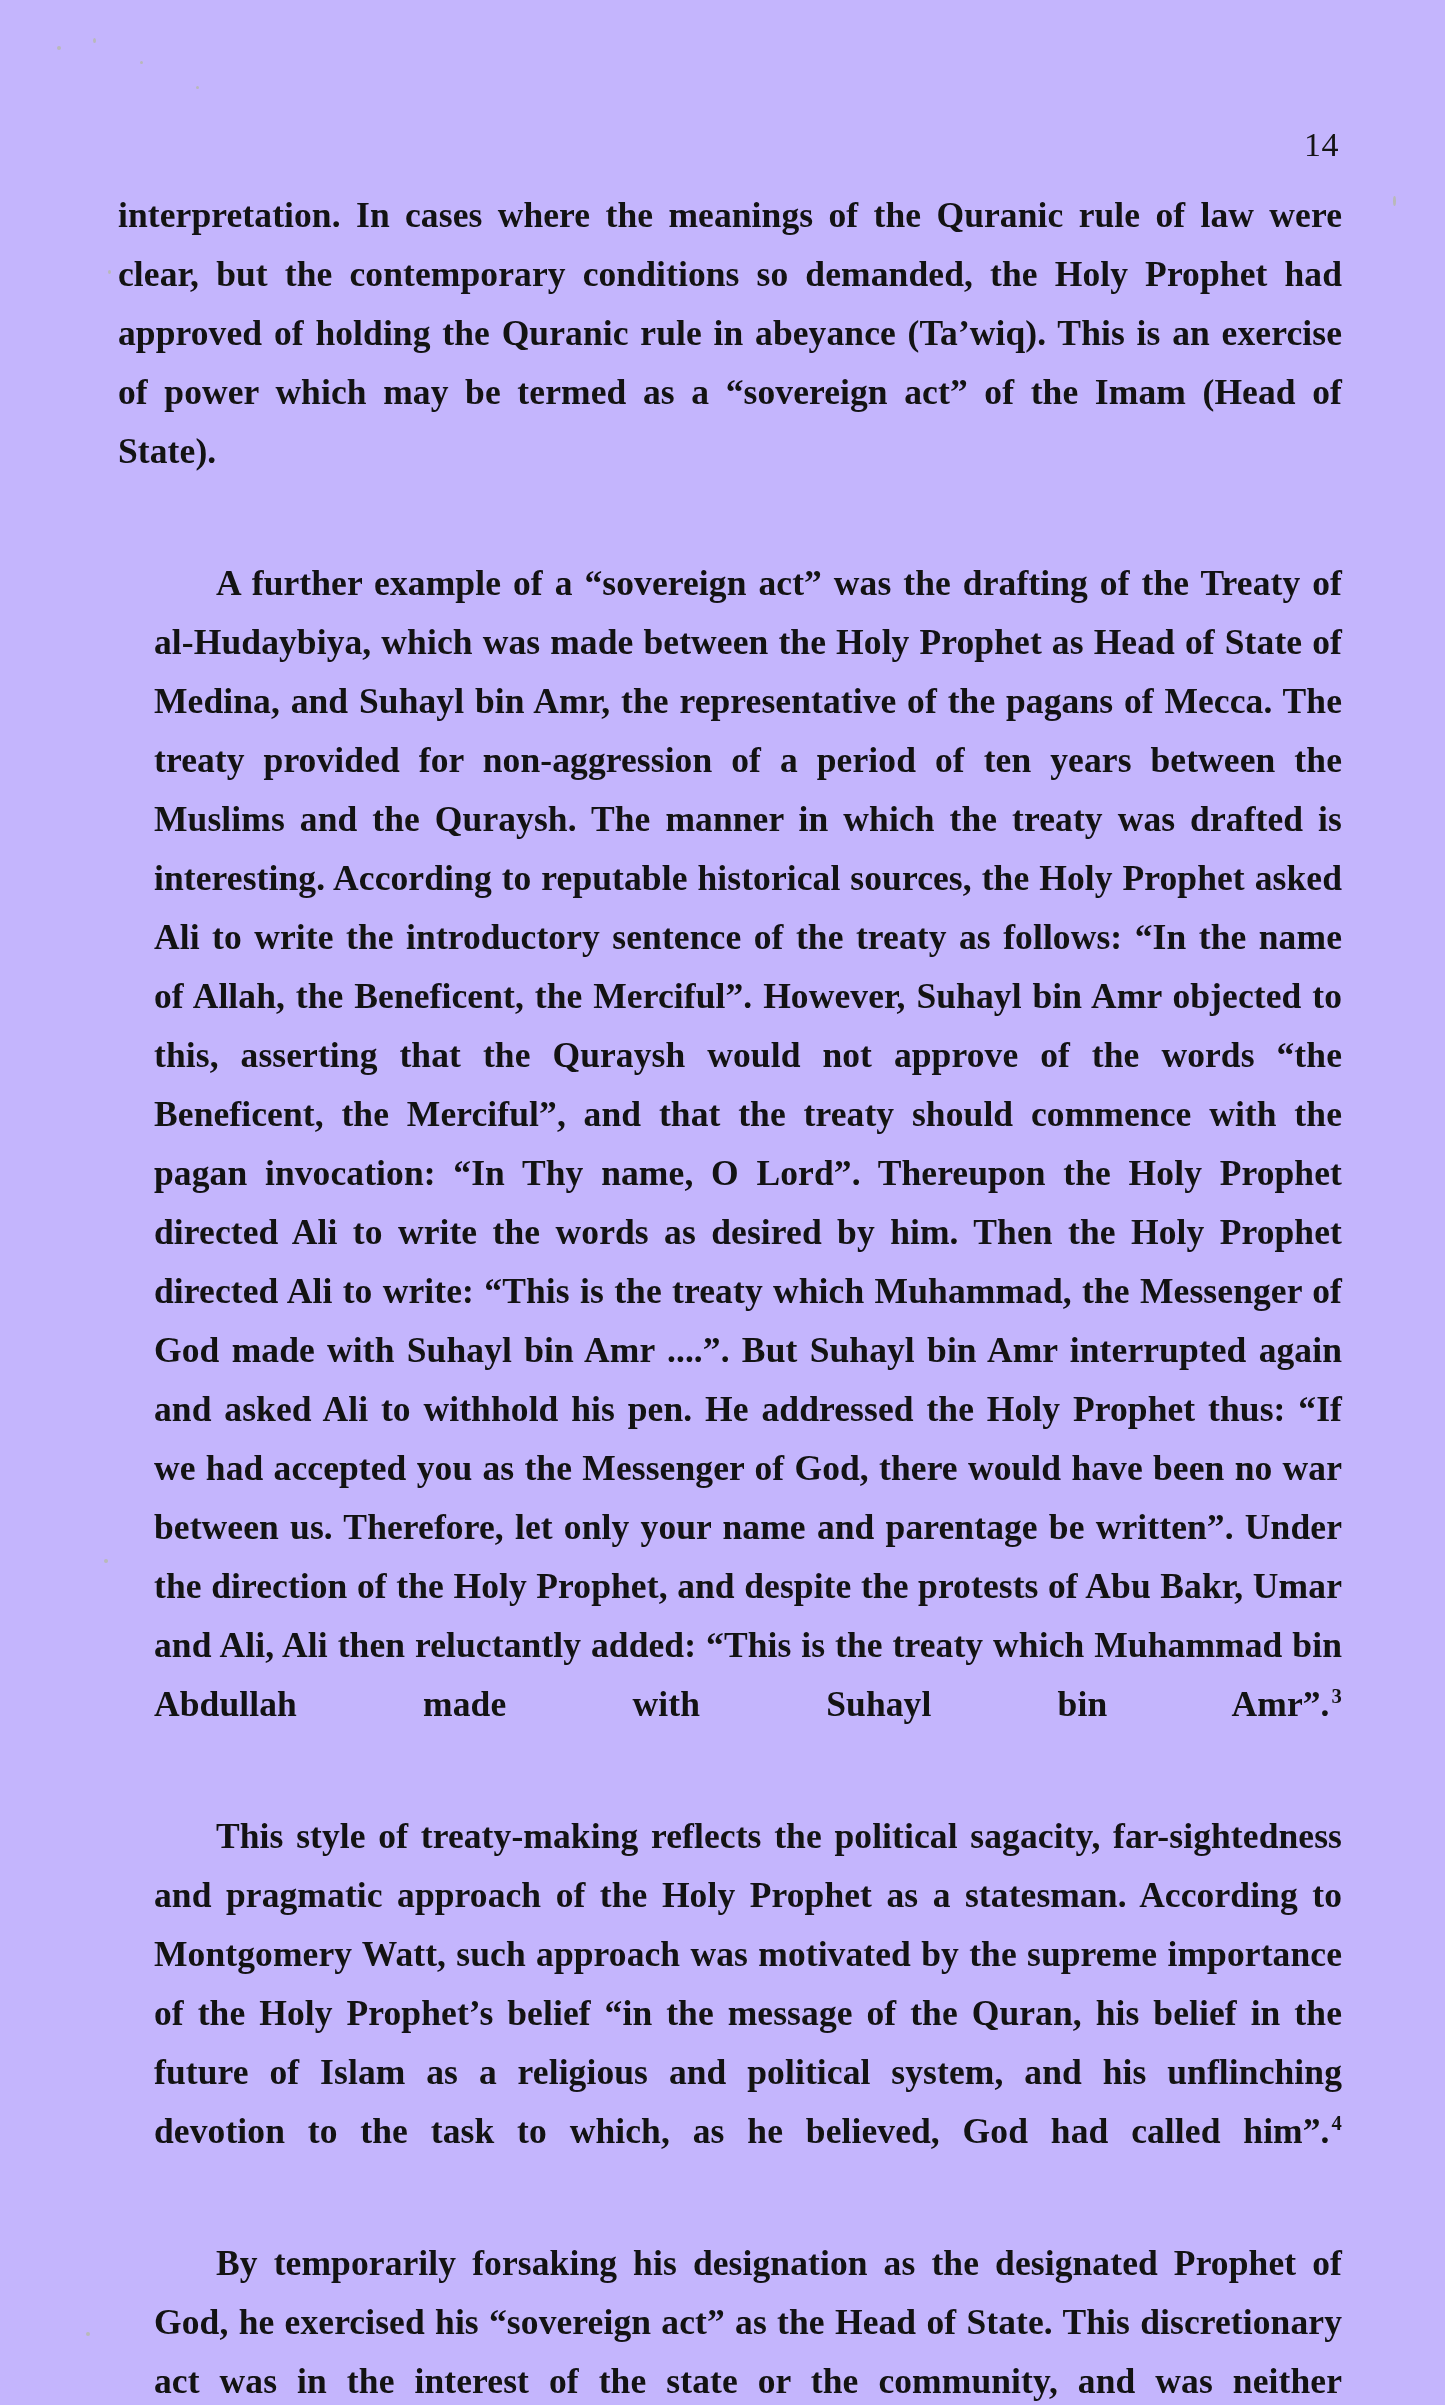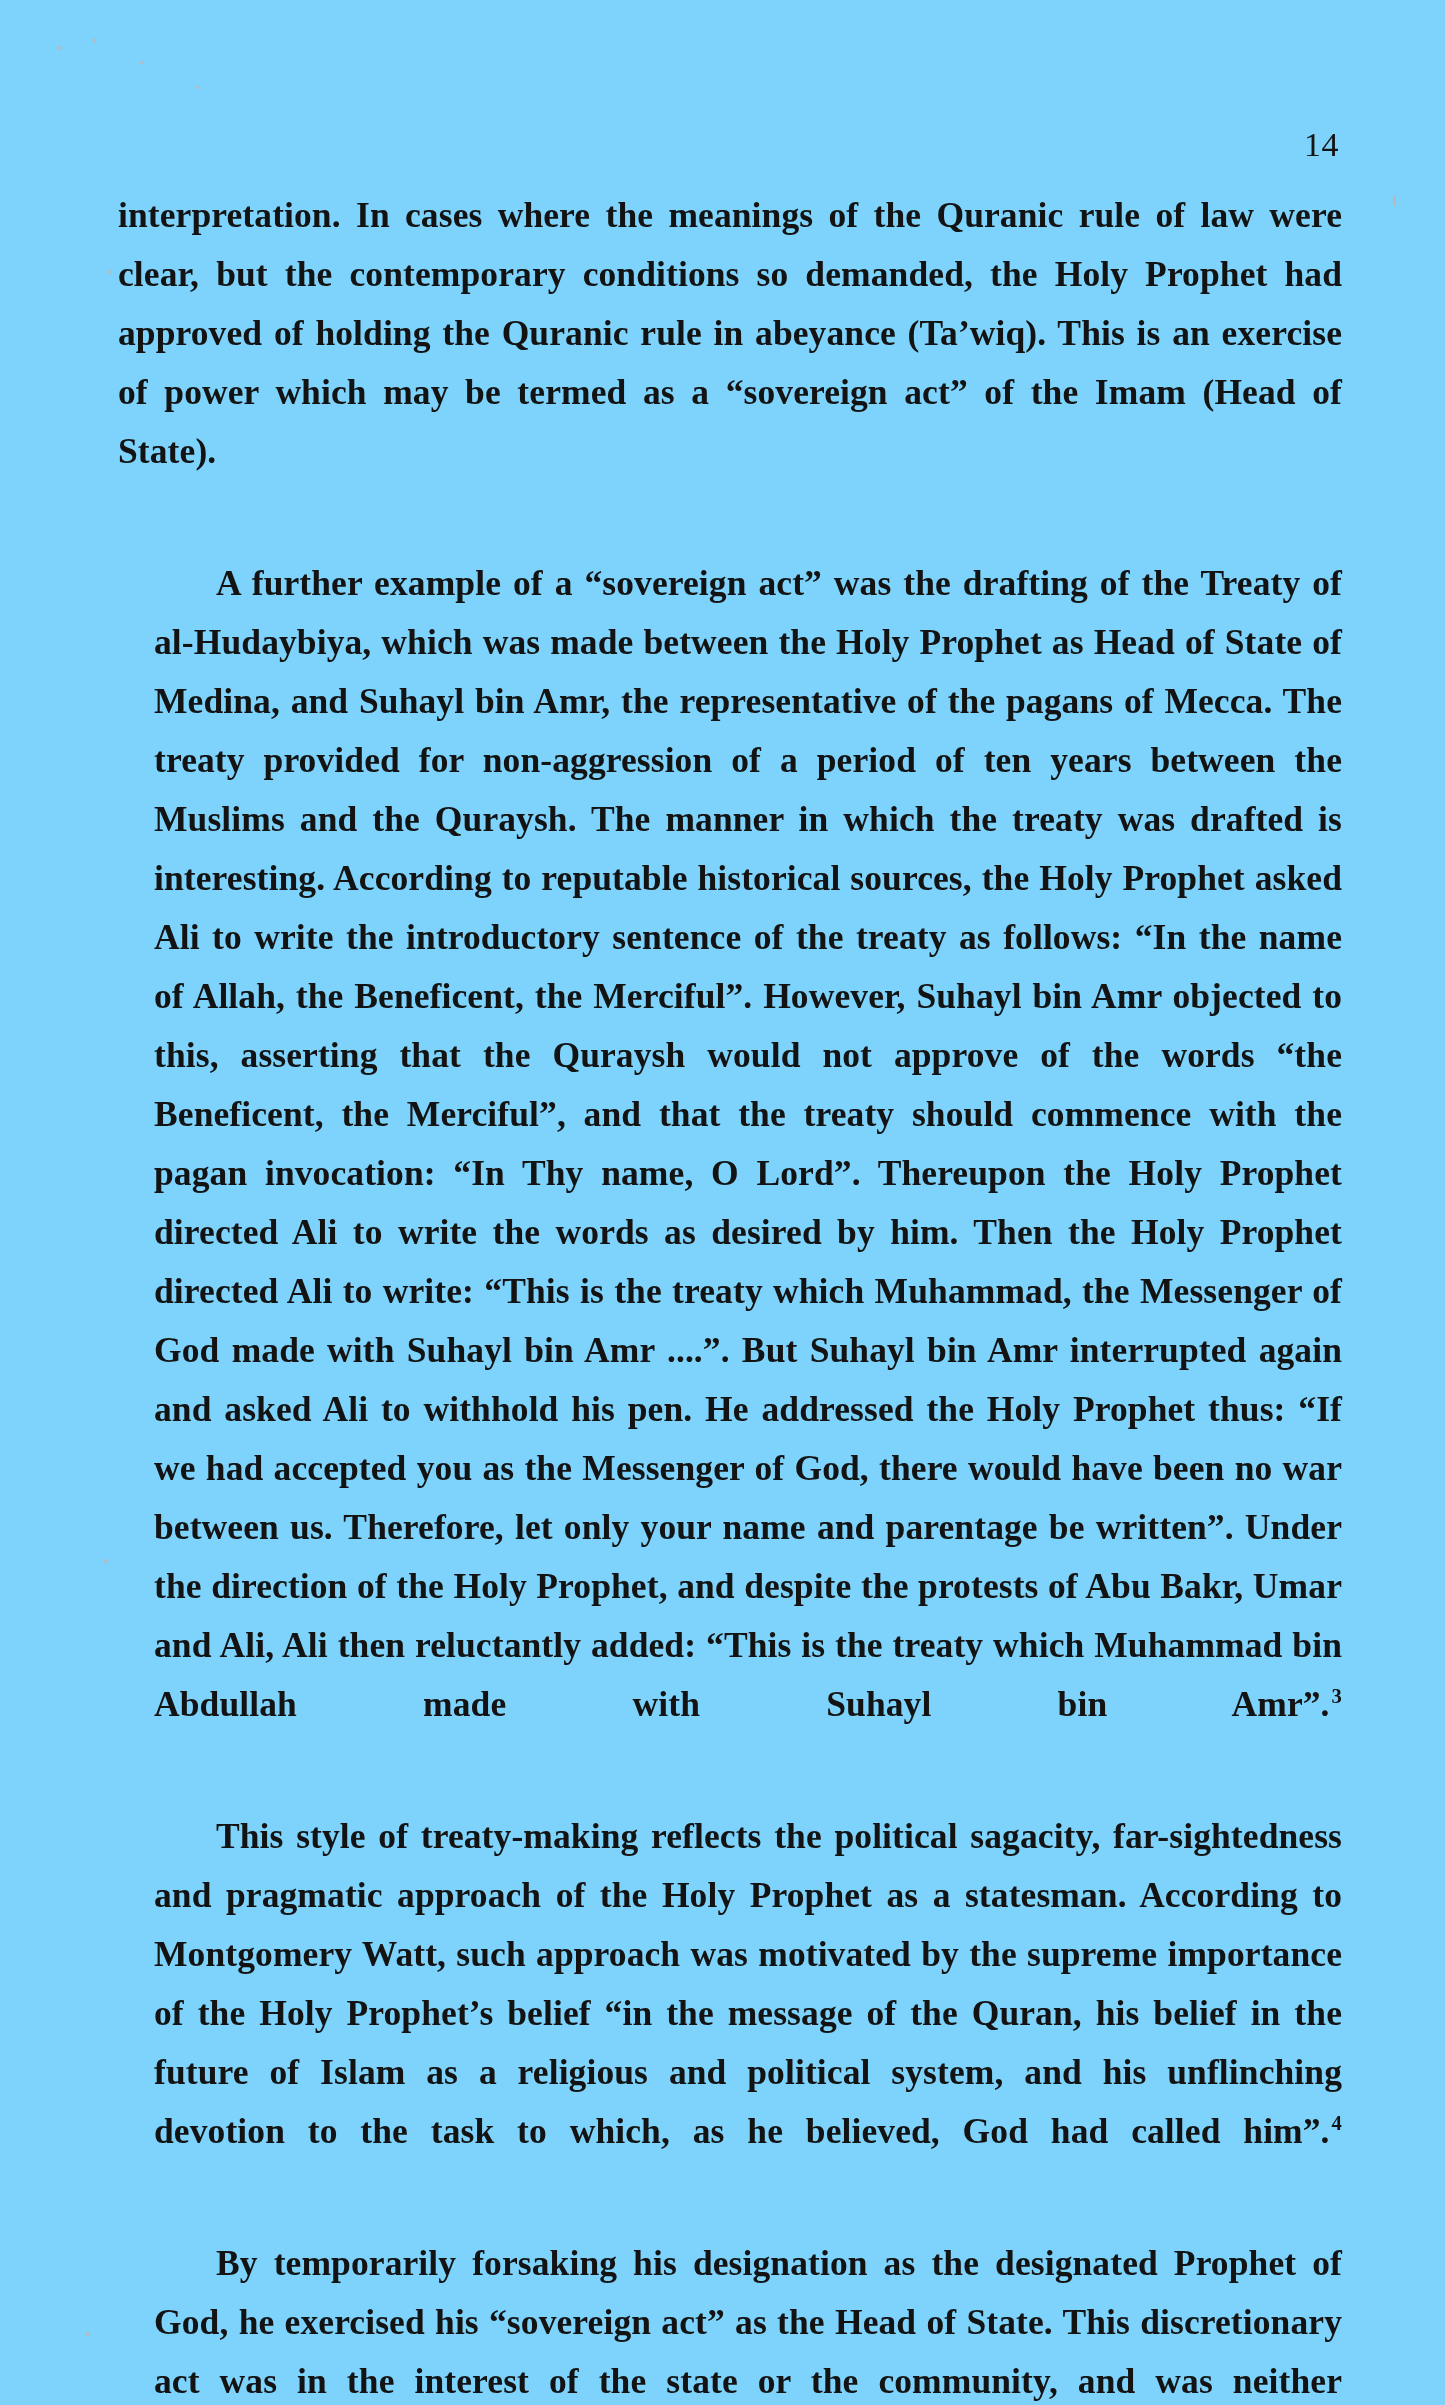--- a/index.html
+++ b/index.html
@@ -6,21 +6,21 @@
   html, body {
     margin: 0;
     padding: 0;
     background: #ffffff;
   }
 
   .page {
     position: relative;
     width: 1445px;
     height: 2405px;
-    background: #7dd3fc;
+    background: #c4b5fd;
     overflow: hidden;
     font-family: "Liberation Serif", "DejaVu Serif", serif;
     color: #111111;
   }
 
   
   .speck {
     position: absolute;
     background: #b9b9b9;
     border-radius: 50%;

